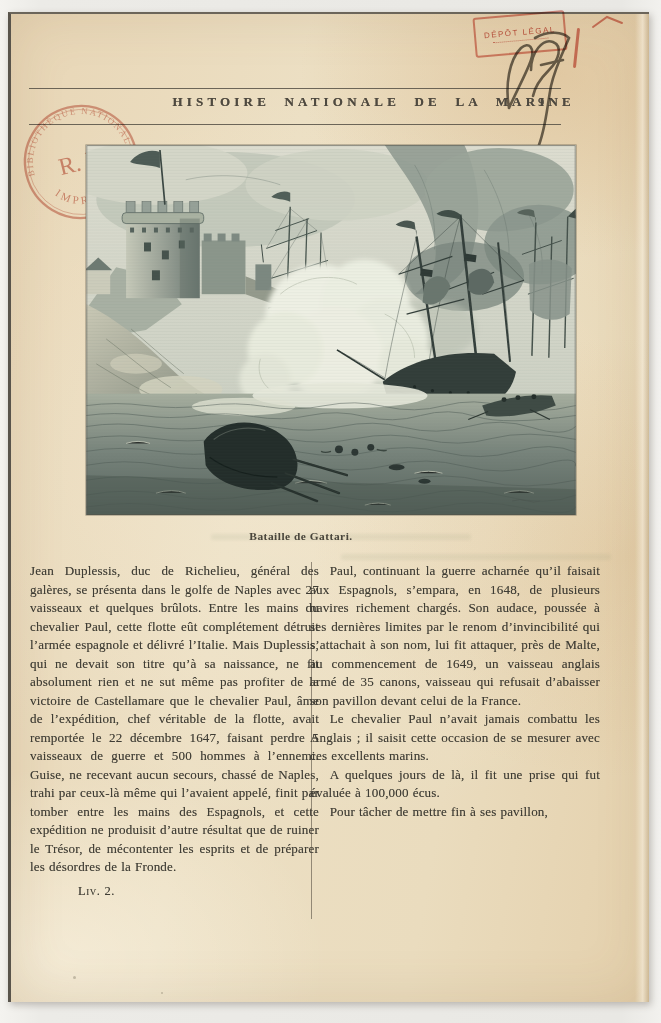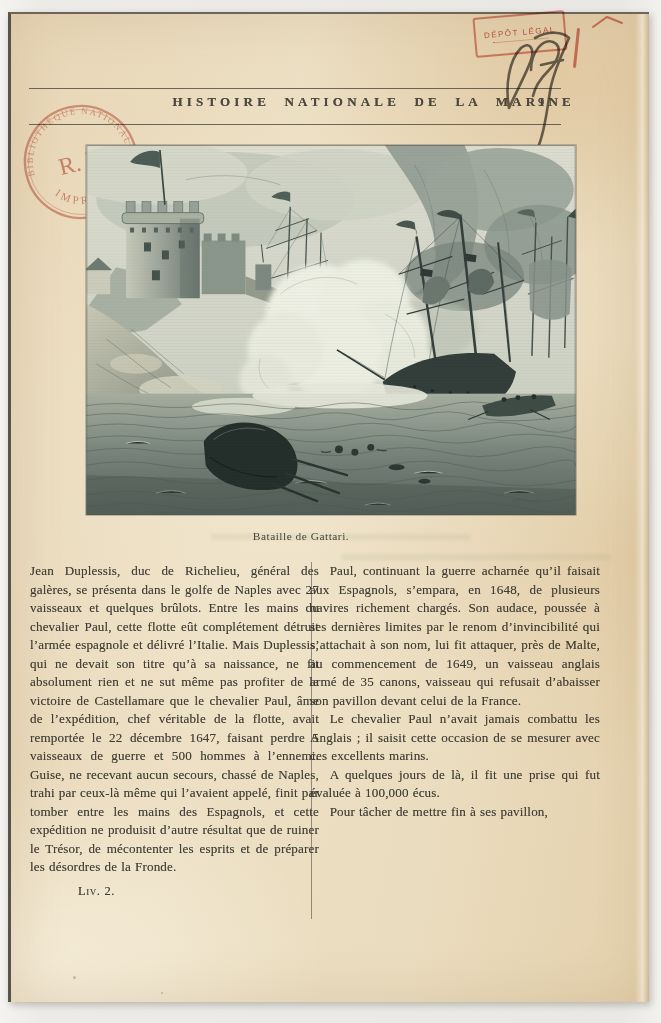--- a/index.html
+++ b/index.html
@@ -41,21 +41,21 @@
   }
   .stamp-depot .l1{font-size:8px;letter-spacing:1.5px;color:rgba(190,48,32,.75);font-family:"Liberation Sans",sans-serif;}
   .stamp-depot .dashes{width:56px;border-bottom:1.5px dotted rgba(190,48,32,.55);height:1px;}
   .red-tick{position:absolute;left:564px;top:14px;width:3px;height:40px;
     background:rgba(196,55,38,.6);transform:rotate(6deg);border-radius:2px;mix-blend-mode:multiply;}
   .corner-mark{position:absolute;left:580px;top:0;width:34px;height:16px;mix-blend-mode:multiply;}
   .pencil{position:absolute;left:468px;top:-6px;width:112px;height:168px;mix-blend-mode:multiply;}
   .engraving{position:absolute;left:75px;top:131px;width:490px;height:370px;
     box-shadow:0 0 0 .6px rgba(80,78,66,.5);background:#d9dacd;}
   .caption{position:absolute;left:40px;top:516px;width:500px;text-align:center;
-    font-size:11.4px;letter-spacing:.5px;color:#49453b;}
+    font-size:11.4px;letter-spacing:.5px;color:#49453b;font-weight:bold;}
   .ghost{position:absolute;background:rgba(145,155,125,.12);filter:blur(1.6px);border-radius:2px;}
   .cols{position:absolute;left:0;top:548px;width:638px;}
   .col{position:absolute;top:0;font-size:13.1px;line-height:18.5px;color:#3f3d35;
     text-align:justify;letter-spacing:.15px;word-spacing:.6px;
     text-shadow:0 0 .35px rgba(62,58,46,.45);hyphens:auto;-webkit-hyphens:auto;}
   .col p{margin:0;}
   .col p.indent{text-indent:1.5em;}
   .col-left{left:19px;width:289px;}
   .col-right{left:299px;width:290px;}
   .divider{position:absolute;left:300px;top:0;width:1px;height:357px;background:rgba(72,66,55,.55);}

